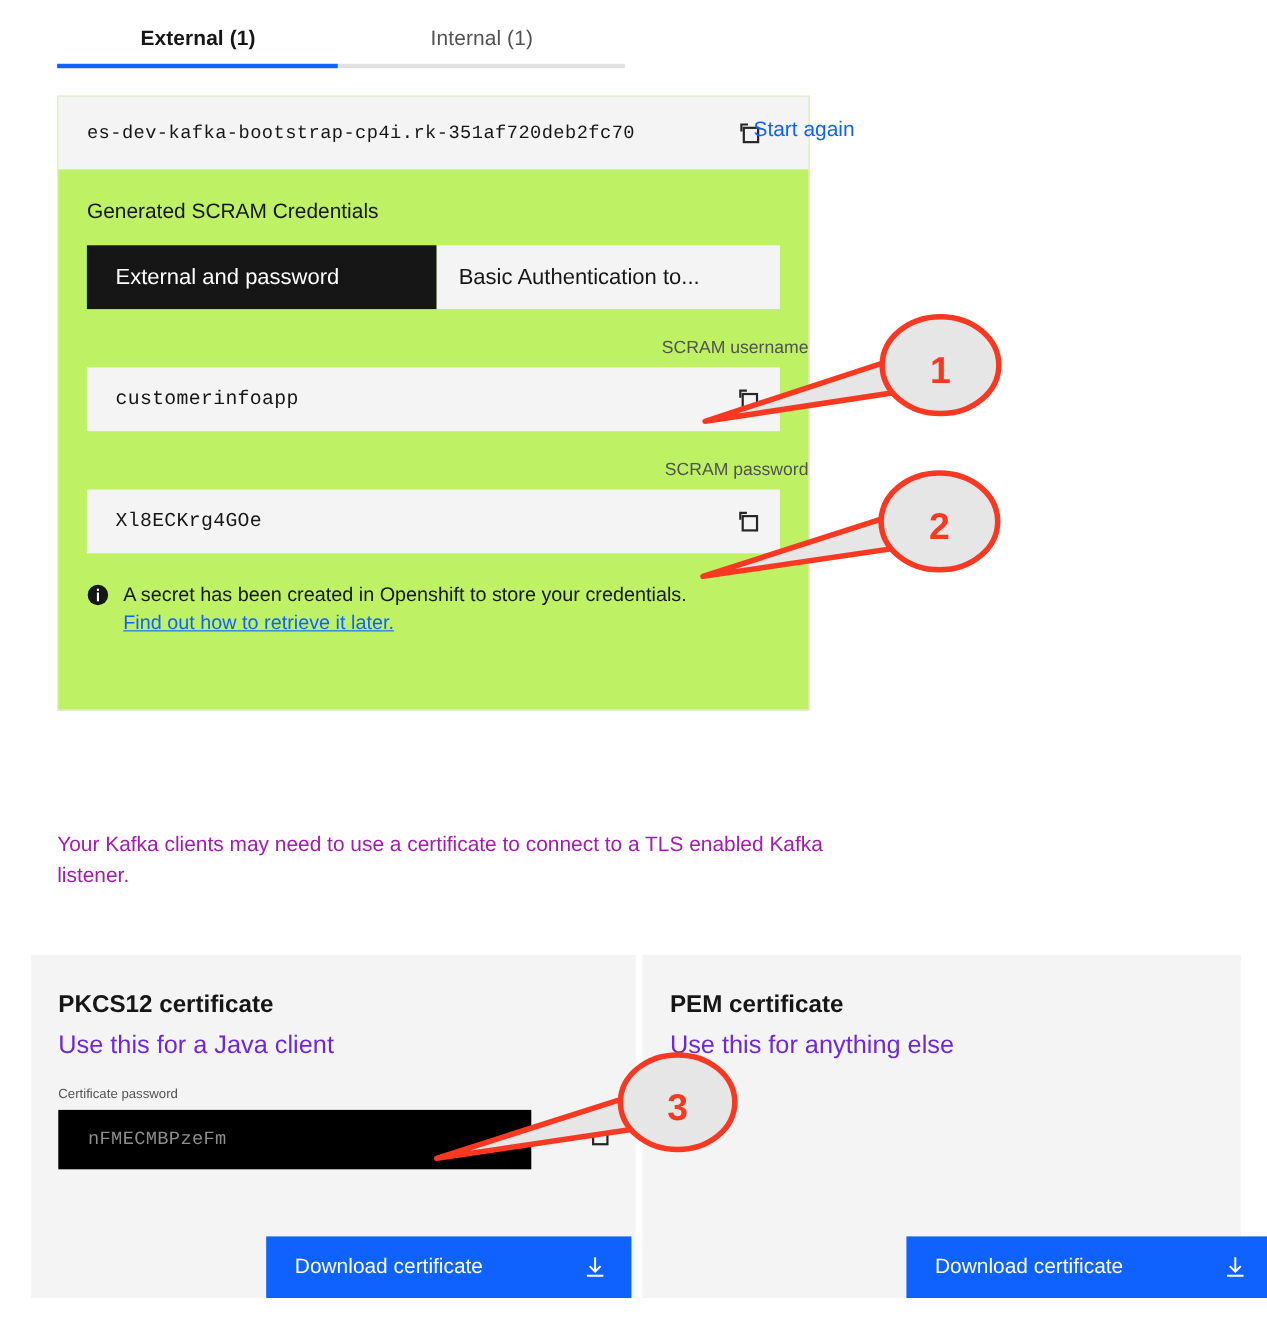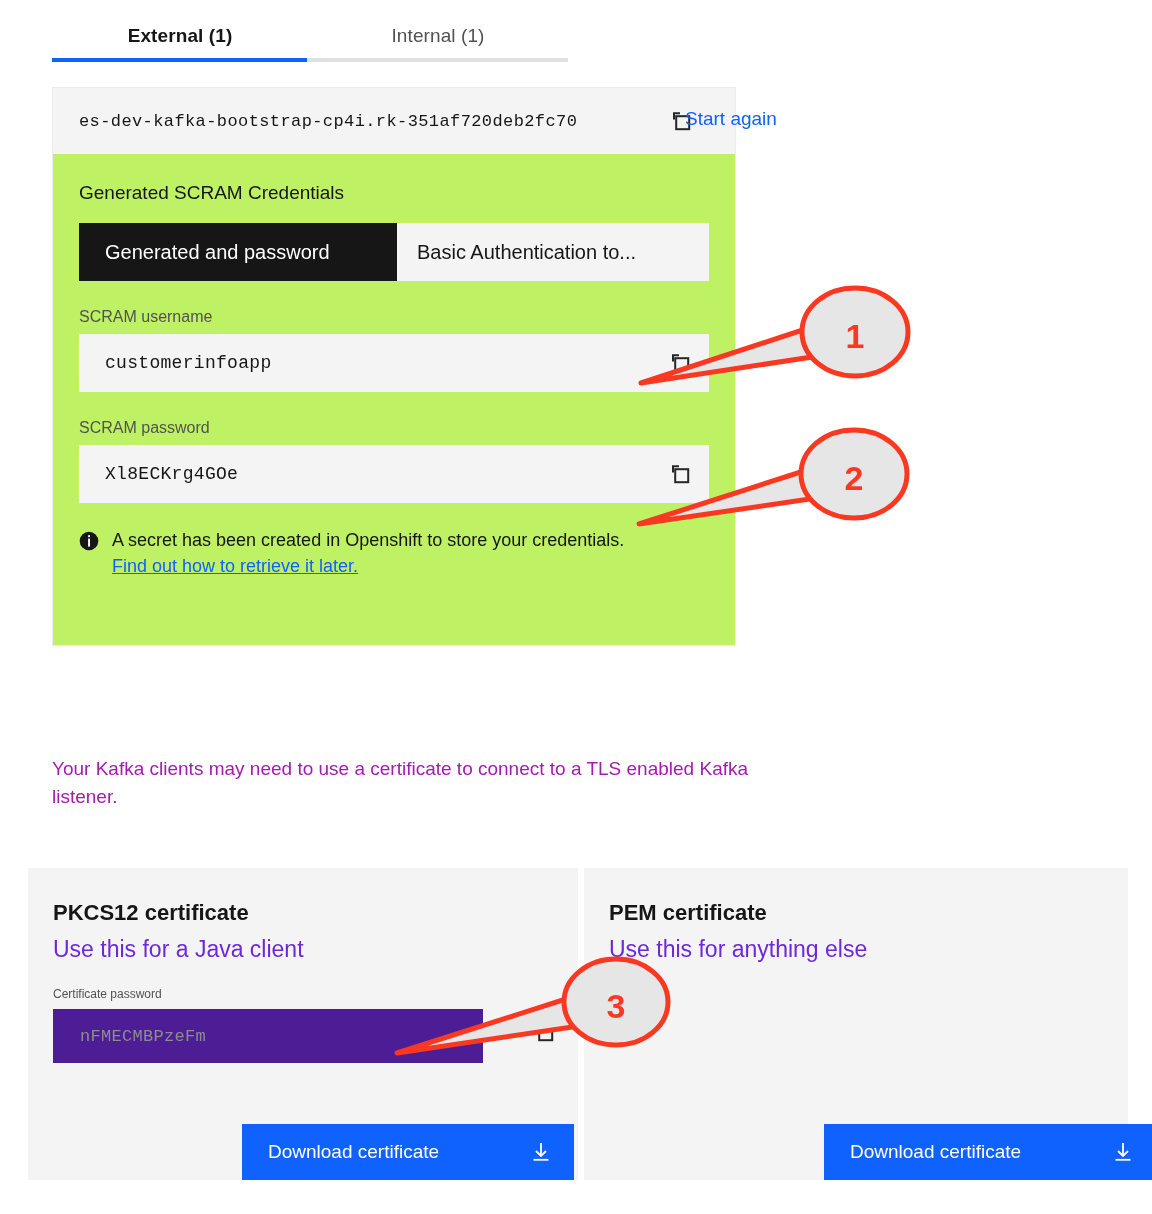--- a/index.html
+++ b/index.html
@@ -49,21 +49,21 @@
 
   .cred-body { position: absolute; left: 0; top: 66px; width: 682px; }
   .gen-title { margin: 28px 0 0 26px; font-size: 19px; color: #161616; }
 
   .switcher { margin: 19px 0 0 26px; width: 630px; height: 58px; display: flex; }
   .sw-item { flex: 1; display: flex; align-items: center; padding-left: 26px; font-size: 20px; box-sizing: border-box;
              cursor: pointer; white-space: nowrap; overflow: hidden; }
   .sw-item.sel { background: #161616; color: #ffffff; }
   .sw-item.unsel { background: #f4f4f4; color: #161616; padding-left: 20px; }
 
-  .field-label { margin: 27px 0 0 26px; font-size: 16px; color: #525252; }
+  .field-label { margin: 27px 0 0 26px; font-size: 16px; color: #525252; text-align: right; }
   .field-box { margin: 8px 0 0 26px; width: 630px; height: 58px; background: #f4f4f4; display: flex; align-items: center;
                position: relative; }
   .field-val { margin-left: 26px; font-family: "Liberation Mono", monospace; font-size: 18px; color: #161616; letter-spacing: .3px; }
   .field-copy { position: absolute; right: 0; top: 0; width: 58px; height: 58px; display: flex; align-items: center;
                 justify-content: center; background: transparent; border: none; cursor: pointer; padding: 0; }
 
   .notif { margin: 26px 0 0 26px; display: flex; align-items: flex-start; }
   .notif-icon { width: 20px; height: 20px; margin-top: 2px; flex: 0 0 auto; }
   .notif-body { margin-left: 13px; }
   .notif-text { font-size: 18px; color: #161616; line-height: 1.28; }
@@ -75,21 +75,21 @@
   .certs-title { font-size: 23px; font-weight: bold; color: #161616; }
   .certs-desc { margin-top: 9px; font-size: 19px; color: #a21caf; line-height: 1.45; width: 700px; }
 
   .cert-cards { position: absolute; left: 28px; top: 868px; width: 1100px; height: 312px; }
   .cert-card { position: absolute; top: 0; height: 312px; background: #f4f4f4; }
   .cert-card.left { left: 0; width: 550px; }
   .cert-card.right { left: 556px; width: 544px; }
   .cc-title { margin: 32px 0 0 25px; font-size: 22px; font-weight: bold; color: #161616; }
   .cc-sub { margin: 10px 0 0 25px; font-size: 23px; color: #6d28d9; }
   .cc-pw-label { margin: 24px 0 0 25px; font-size: 12px; color: #525252; }
-  .cc-pw-box { margin: 8px 0 0 25px; width: 430px; height: 54px; background: #4c1d95; display: flex; align-items: center; }
+  .cc-pw-box { margin: 8px 0 0 25px; width: 430px; height: 54px; background: #000000; display: flex; align-items: center; }
   .cc-pw-val { margin-left: 27px; font-family: "Liberation Mono", monospace; font-size: 17px; color: #8d8d8d; letter-spacing: .3px; }
   .cc-pw-copy { width: 54px; height: 54px; display: flex; align-items: center; justify-content: center;
                 background: transparent; border: none; cursor: pointer; padding: 0; margin-left: 34px; }
 
   .dl-btn { position: absolute; height: 56px; background: #0f62fe; color: #ffffff; border: none; cursor: pointer;
             display: flex; align-items: center; padding: 0; font-family: "Liberation Sans", sans-serif; }
   .dl-btn .lbl { margin-left: 26px; font-size: 19px; white-space: nowrap; }
   .dl-btn .ico { position: absolute; right: 22px; top: 17px; }
   .dl-left { left: 214px; top: 256px; width: 332px; }
   .dl-right { left: 240px; top: 256px; width: 332px; }
@@ -119,21 +119,21 @@
           <path d="M3 2.2 H10 V4.2 H5 V9.5 H3 Z" fill="#262626"></path>
           <rect x="6.2" y="6.2" width="13" height="13" fill="none" stroke="#262626" stroke-width="2"></rect>
         </svg>
       </button>
     </div>
 
     <div class="cred-body">
       <div class="gen-title">Generated SCRAM Credentials</div>
 
       <div class="switcher">
-        <div class="sw-item sel">Generated and password</div>
+        <div class="sw-item sel">External and password</div>
         <div class="sw-item unsel">Basic Authentication to...</div>
       </div>
 
       <div class="field-label">SCRAM username</div>
       <div class="field-box">
         <div class="field-val">customerinfoapp</div>
         <button class="field-copy">
           <svg width="22" height="22" viewBox="0 0 22 22">
             <path d="M3 2.2 H10 V4.2 H5 V9.5 H3 Z" fill="#262626"></path>
             <rect x="6.2" y="6.2" width="13" height="13" fill="none" stroke="#262626" stroke-width="2"></rect>

